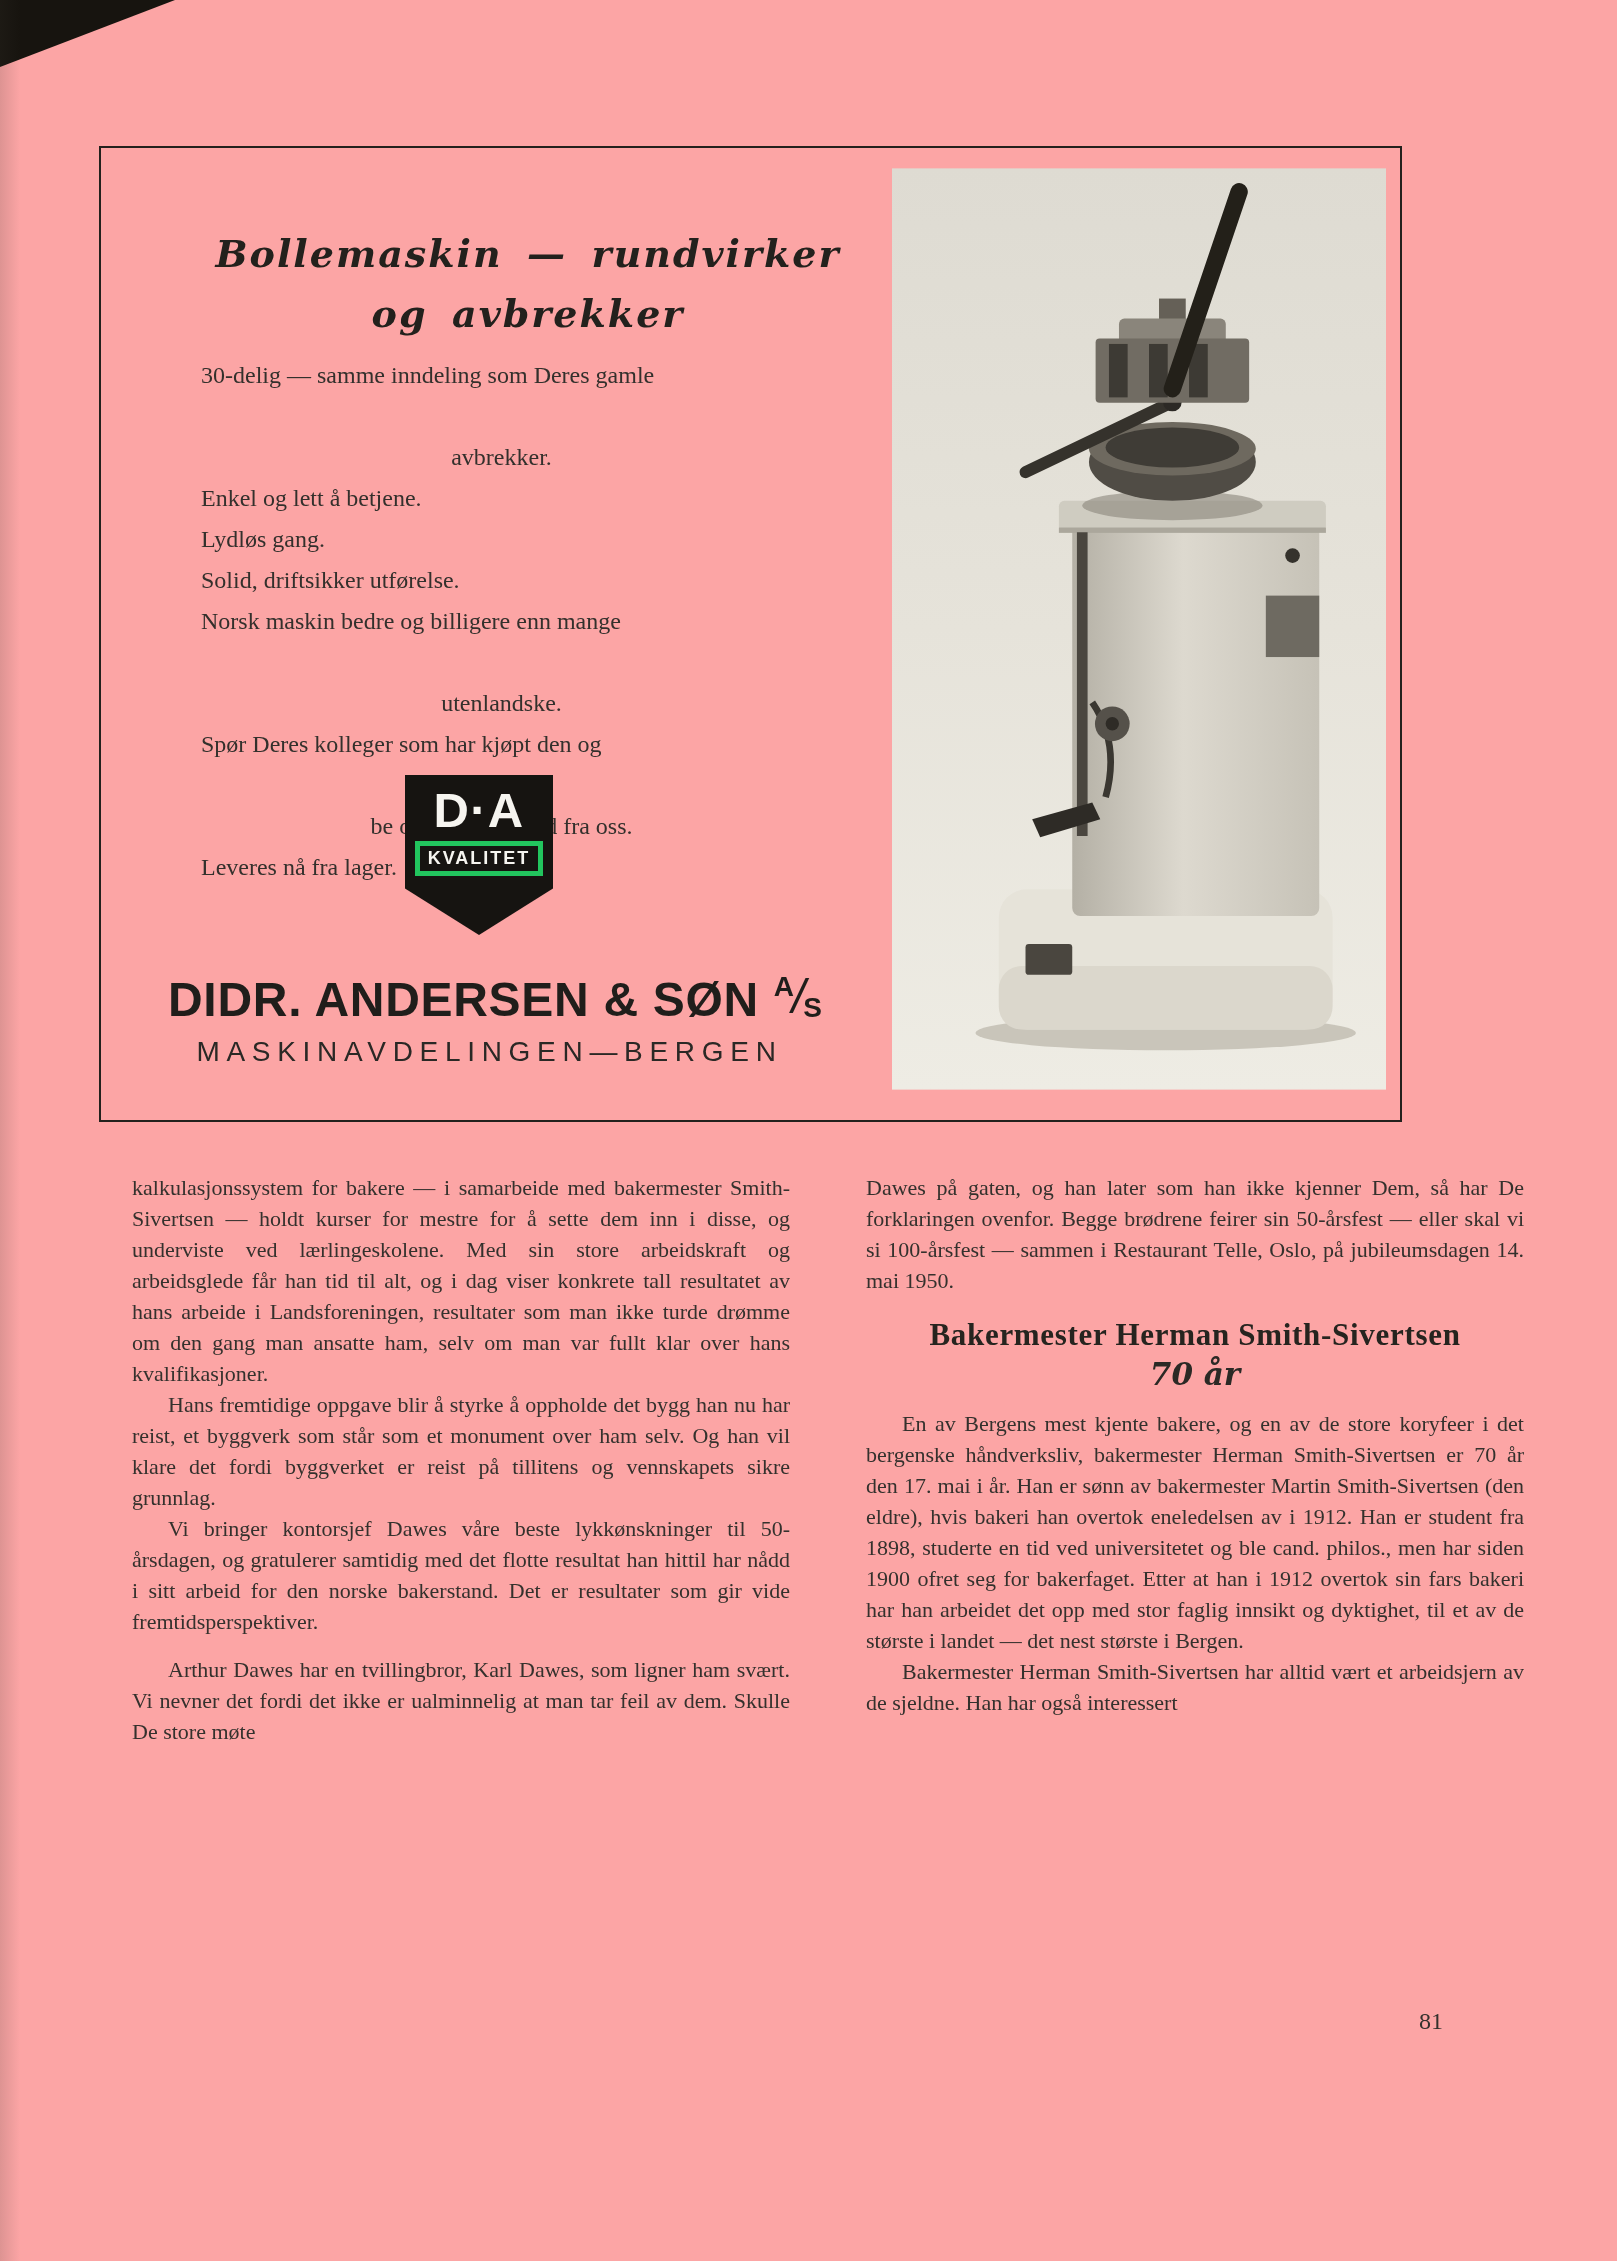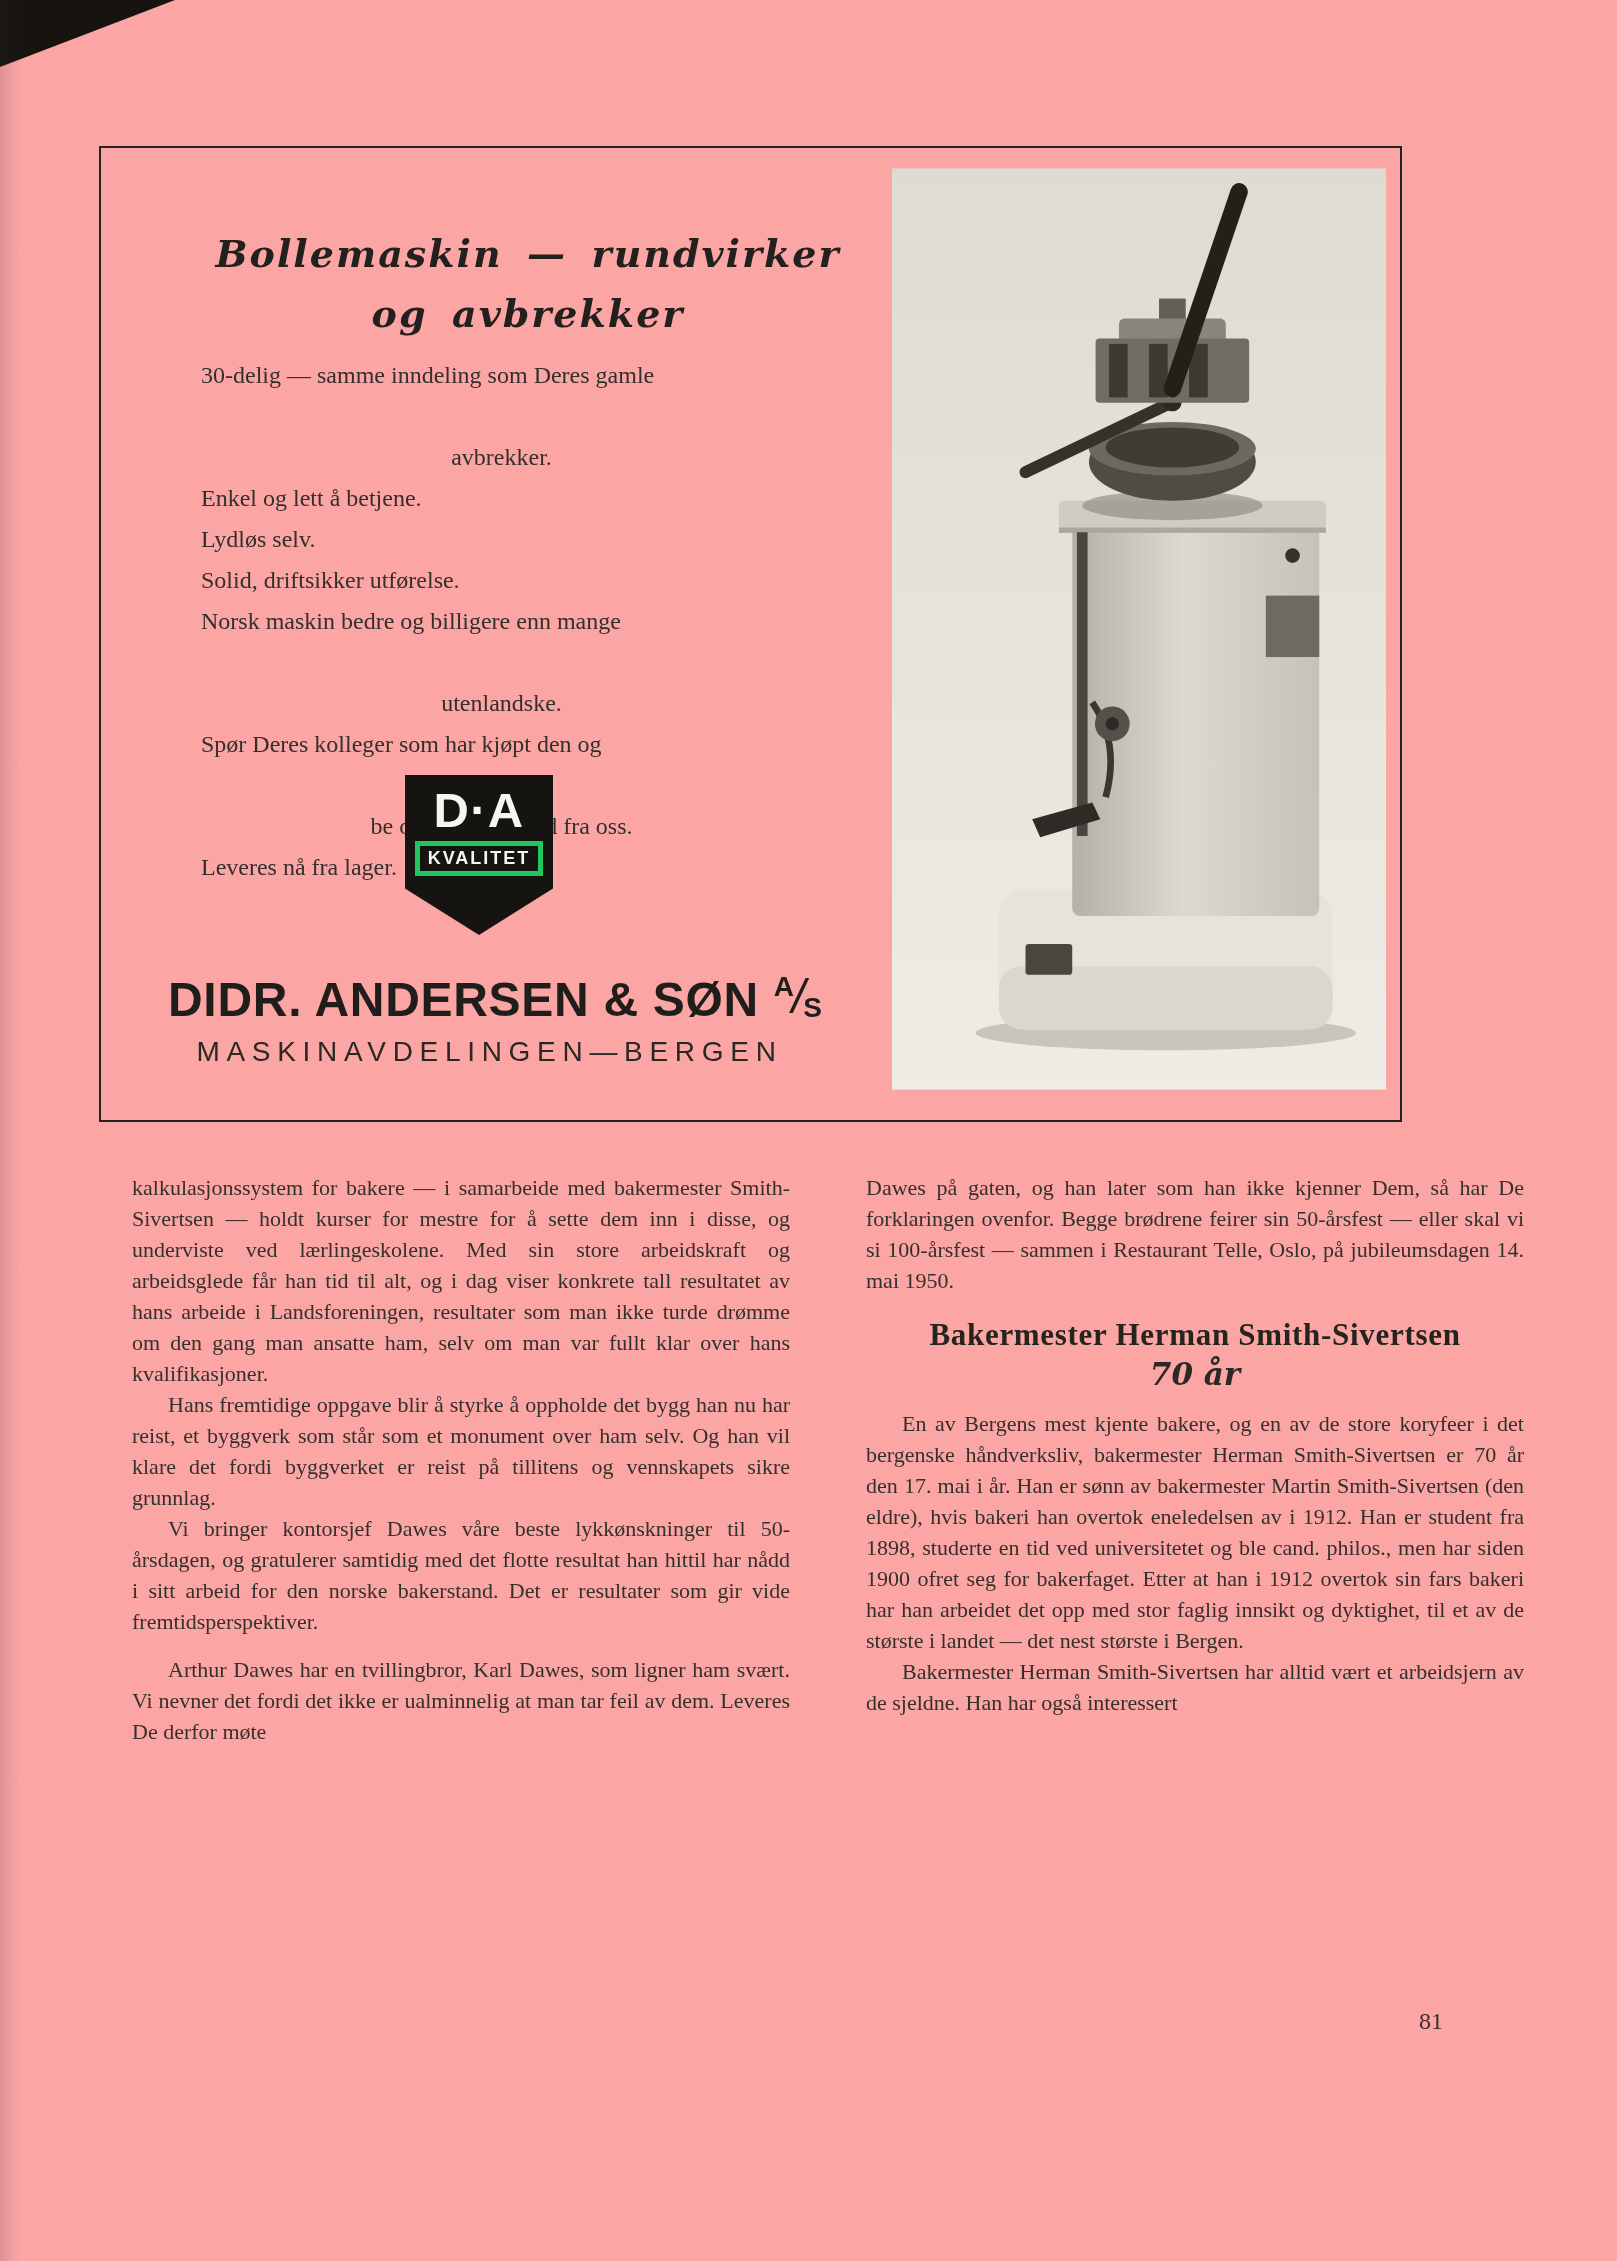--- a/index.html
+++ b/index.html
@@ -125,21 +125,21 @@
 
     <div class="ad-features">
       <div class="feat">
         <div class="feat-main">30-delig — samme inndeling som Deres gamle</div>
         <div class="feat-cont">avbrekker.</div>
       </div>
       <div class="feat">
         <div class="feat-main">Enkel og lett å betjene.</div>
       </div>
       <div class="feat">
-        <div class="feat-main">Lydløs selv.</div>
+        <div class="feat-main">Lydløs gang.</div>
       </div>
       <div class="feat">
         <div class="feat-main">Solid, driftsikker utførelse.</div>
       </div>
       <div class="feat">
         <div class="feat-main">Norsk maskin bedre og billigere enn mange</div>
         <div class="feat-cont">utenlandske.</div>
       </div>
       <div class="feat">
         <div class="feat-main">Spør Deres kolleger som har kjøpt den og</div>
@@ -217,21 +217,21 @@
         <line x1="520" y1="35" x2="420" y2="330" stroke="#232019" stroke-width="26" stroke-linecap="round"></line>
       </svg>
     </div>
   </div>
 
   <div class="columns">
     <div class="col left">
       <p class="noindent">kalkulasjonssystem for bakere — i samarbeide med bakermester Smith-Sivertsen — holdt kurser for mestre for å sette dem inn i disse, og underviste ved lærlingeskolene. Med sin store arbeidskraft og arbeidsglede får han tid til alt, og i dag viser konkrete tall resultatet av hans arbeide i Landsforeningen, resultater som man ikke turde drømme om den gang man ansatte ham, selv om man var fullt klar over hans kvalifikasjoner.</p>
       <p>Hans fremtidige oppgave blir å styrke å oppholde det bygg han nu har reist, et byggverk som står som et monument over ham selv. Og han vil klare det fordi byggverket er reist på tillitens og vennskapets sikre grunnlag.</p>
       <p>Vi bringer kontorsjef Dawes våre beste lykkønskninger til 50-årsdagen, og gratulerer samtidig med det flotte resultat han hittil har nådd i sitt arbeid for den norske bakerstand. Det er resultater som gir vide fremtidsperspektiver.</p>
-      <p class="gap">Arthur Dawes har en tvillingbror, Karl Dawes, som ligner ham svært. Vi nevner det fordi det ikke er ualminnelig at man tar feil av dem. Leveres De derfor møte</p>
+      <p class="gap">Arthur Dawes har en tvillingbror, Karl Dawes, som ligner ham svært. Vi nevner det fordi det ikke er ualminnelig at man tar feil av dem. Skulle De store møte</p>
     </div>
     <div class="col right">
       <p class="noindent">Dawes på gaten, og han later som han ikke kjenner Dem, så har De forklaringen ovenfor. Begge brødrene feirer sin 50-årsfest — eller skal vi si 100-årsfest — sammen i Restaurant Telle, Oslo, på jubileumsdagen 14. mai 1950.</p>
       <h2>Bakermester Herman Smith-Sivertsen</h2>
       <div class="subhead">70 år</div>
       <p>En av Bergens mest kjente bakere, og en av de store koryfeer i det bergenske håndverksliv, bakermester Herman Smith-Sivertsen er 70 år den 17. mai i år. Han er sønn av bakermester Martin Smith-Sivertsen (den eldre), hvis bakeri han overtok eneledelsen av i 1912. Han er student fra 1898, studerte en tid ved universitetet og ble cand. philos., men har siden 1900 ofret seg for bakerfaget. Etter at han i 1912 overtok sin fars bakeri har han arbeidet det opp med stor faglig innsikt og dyktighet, til et av de største i landet — det nest største i Bergen.</p>
       <p>Bakermester Herman Smith-Sivertsen har alltid vært et arbeidsjern av de sjeldne. Han har også interessert</p>
     </div>
   </div>
 

